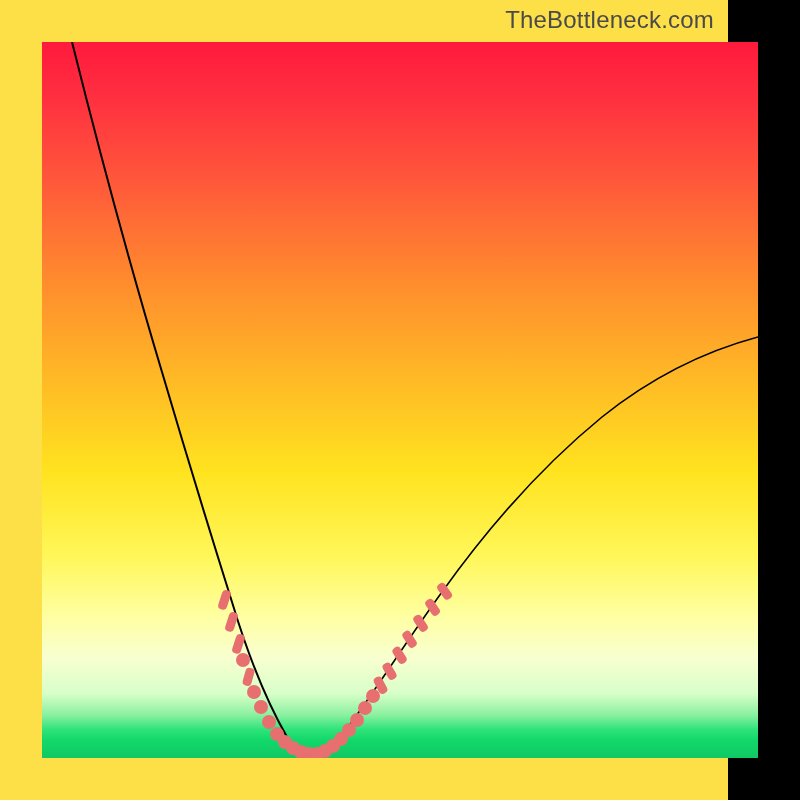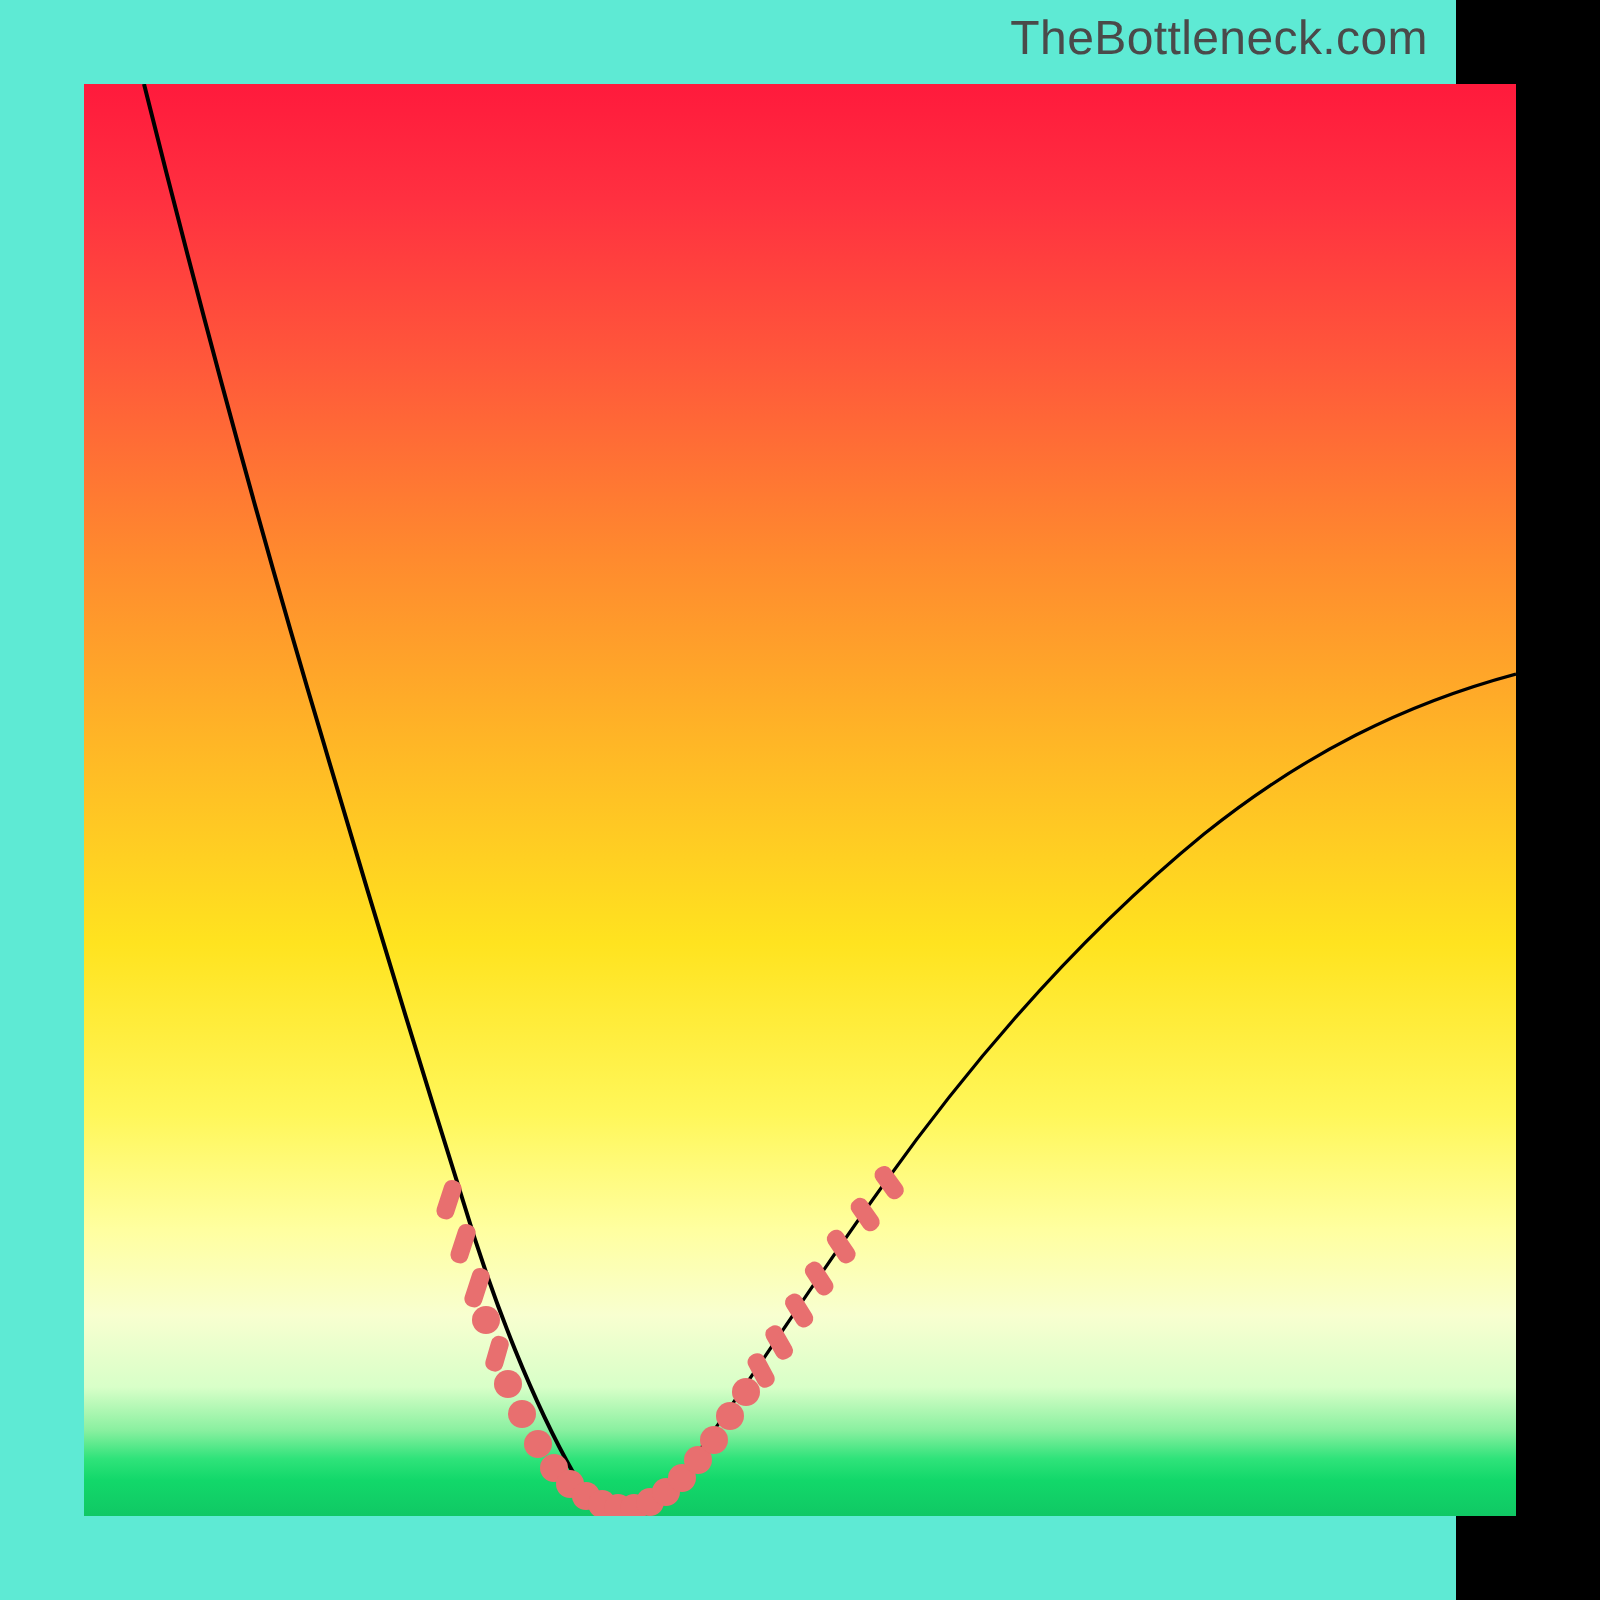--- a/index.html
+++ b/index.html
@@ -10,21 +10,21 @@
     background: #000;
     overflow: hidden;
     font-family: Arial, Helvetica, sans-serif;
   }
   .frame {
     position: absolute;
     left: 0;
     top: 0;
     width: 728px;
     height: 800px;
-    background: #5eead4;
+    background: #fde047;
   }
   .plot {
     position: absolute;
     left: 42px;
     top: 42px;
     width: 716px;
     height: 716px;
     background: linear-gradient(
       to bottom,
       #ff1a3c 0%,

